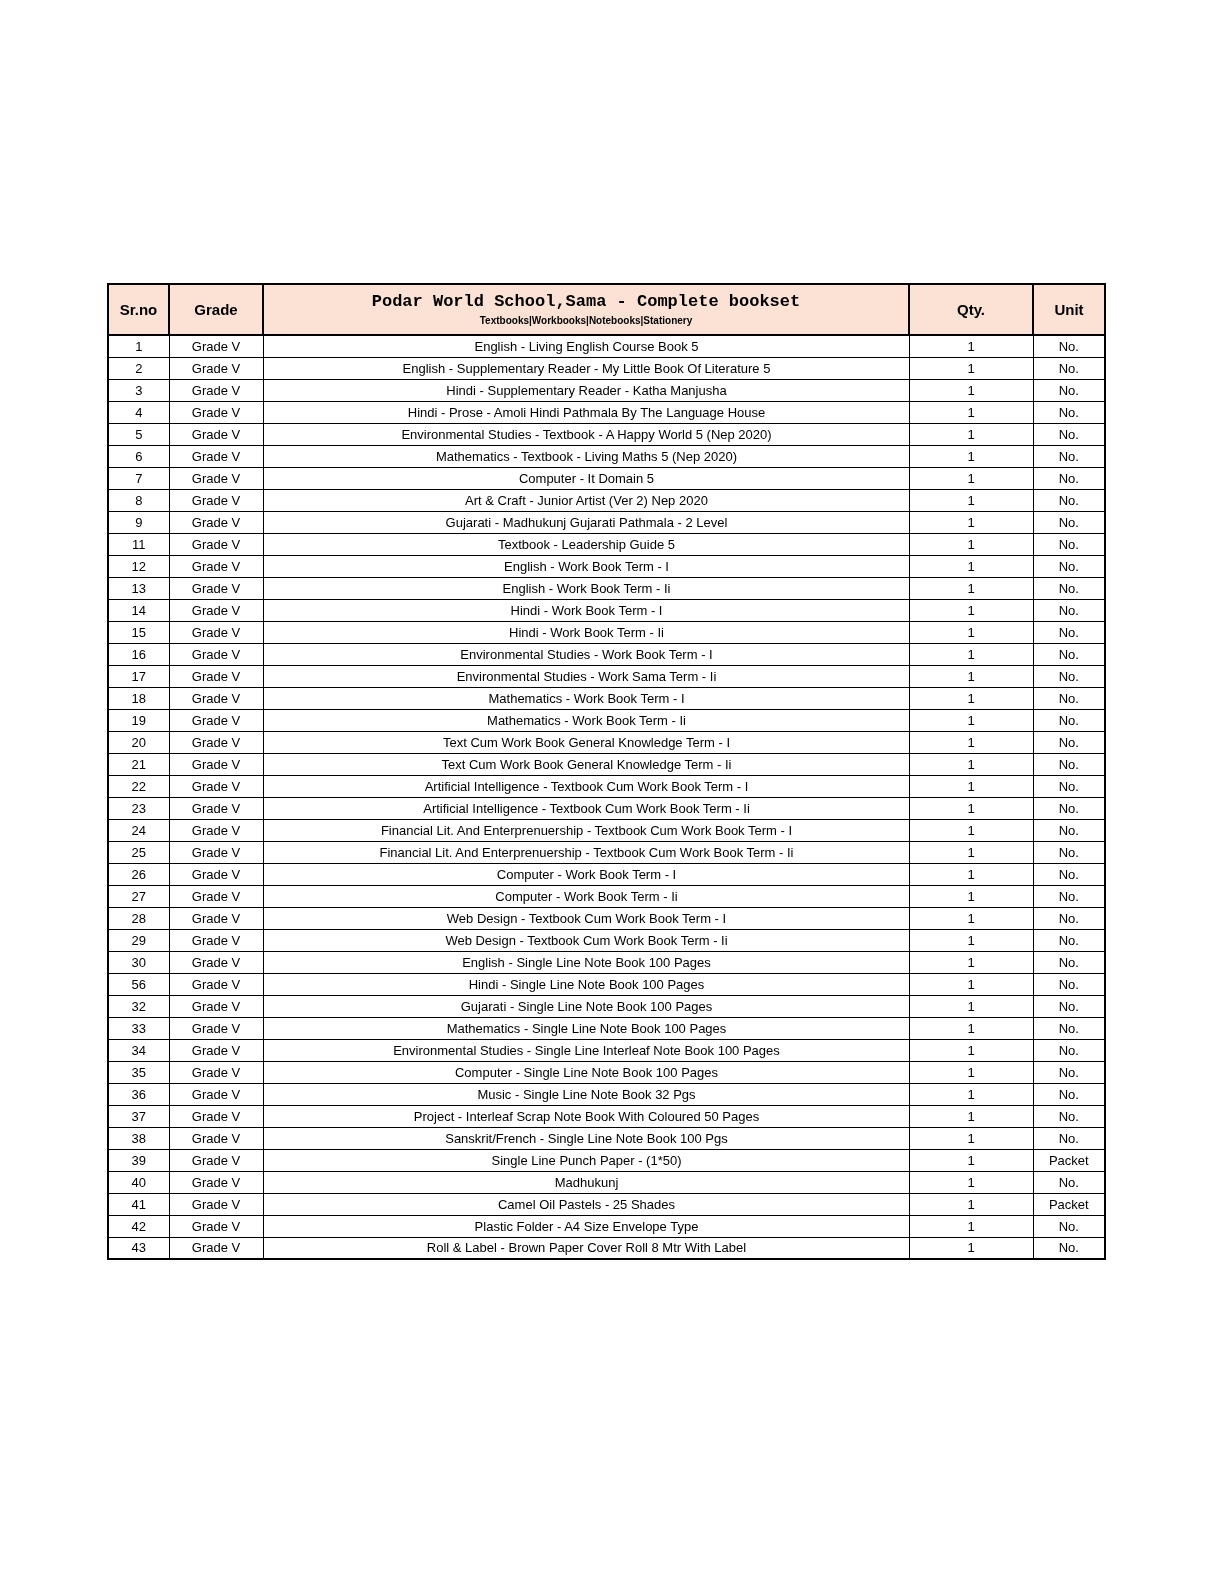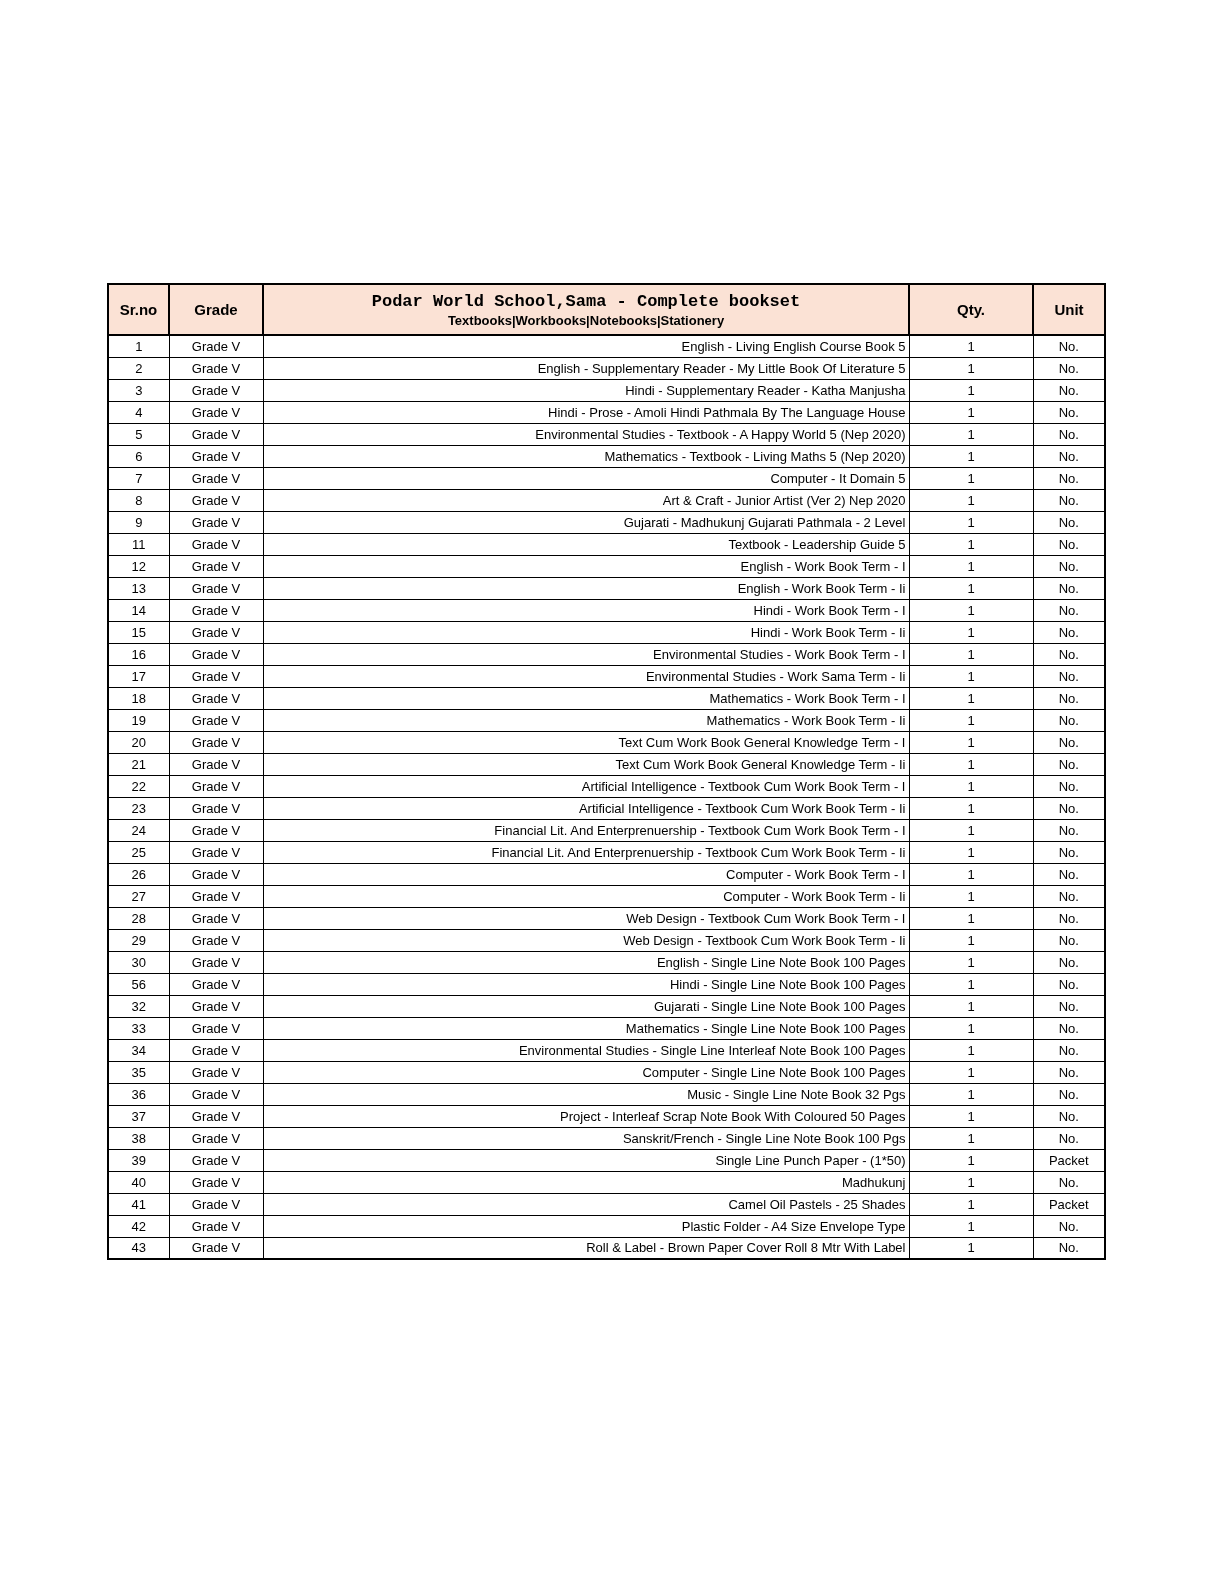--- a/index.html
+++ b/index.html
@@ -35,37 +35,37 @@
     font-size: 15px;
     padding: 0 6px;
   }
   th .tbl-title {
     font-size: 17px;
     font-weight: bold;
     line-height: 21px;
     font-family: Liberation Mono, monospace;
   }
   th .tbl-subtitle {
-    font-size: 13px;
+    font-size: 10px;
     font-weight: bold;
     line-height: 17px;
   }
   tbody td {
     border: 1px solid #000000;
     height: 22px;
     font-size: 13px;
     text-align: center;
     vertical-align: middle;
     padding: 0 3px;
     white-space: nowrap;
     overflow: hidden;
     background: #ffffff;
   }
   tbody td.item-cell {
-    text-align: right;
+    text-align: center;
     padding-left: 4px;
   }
 </style>
 </head>
 <body>
 
 <div class="sheet">
   <table class="bookset-table">
     <colgroup>
       <col style="width:61px">

